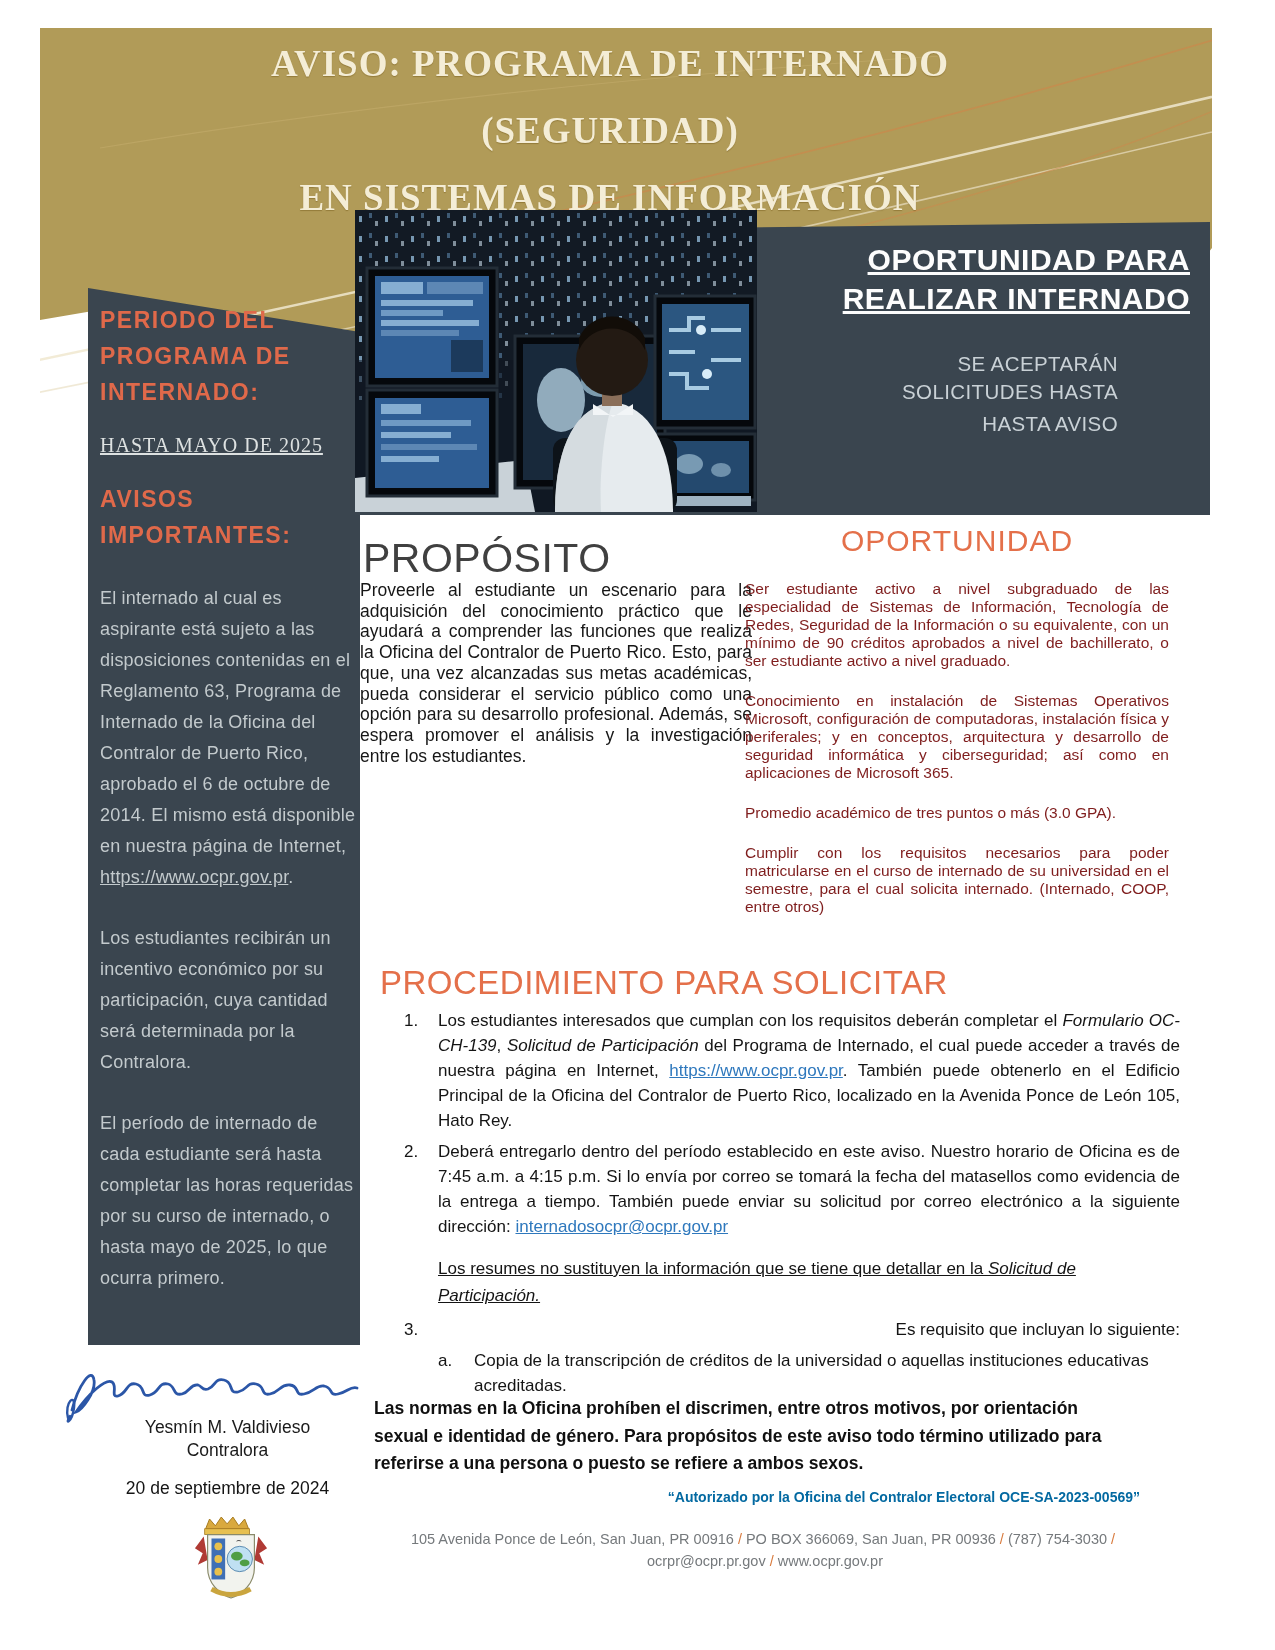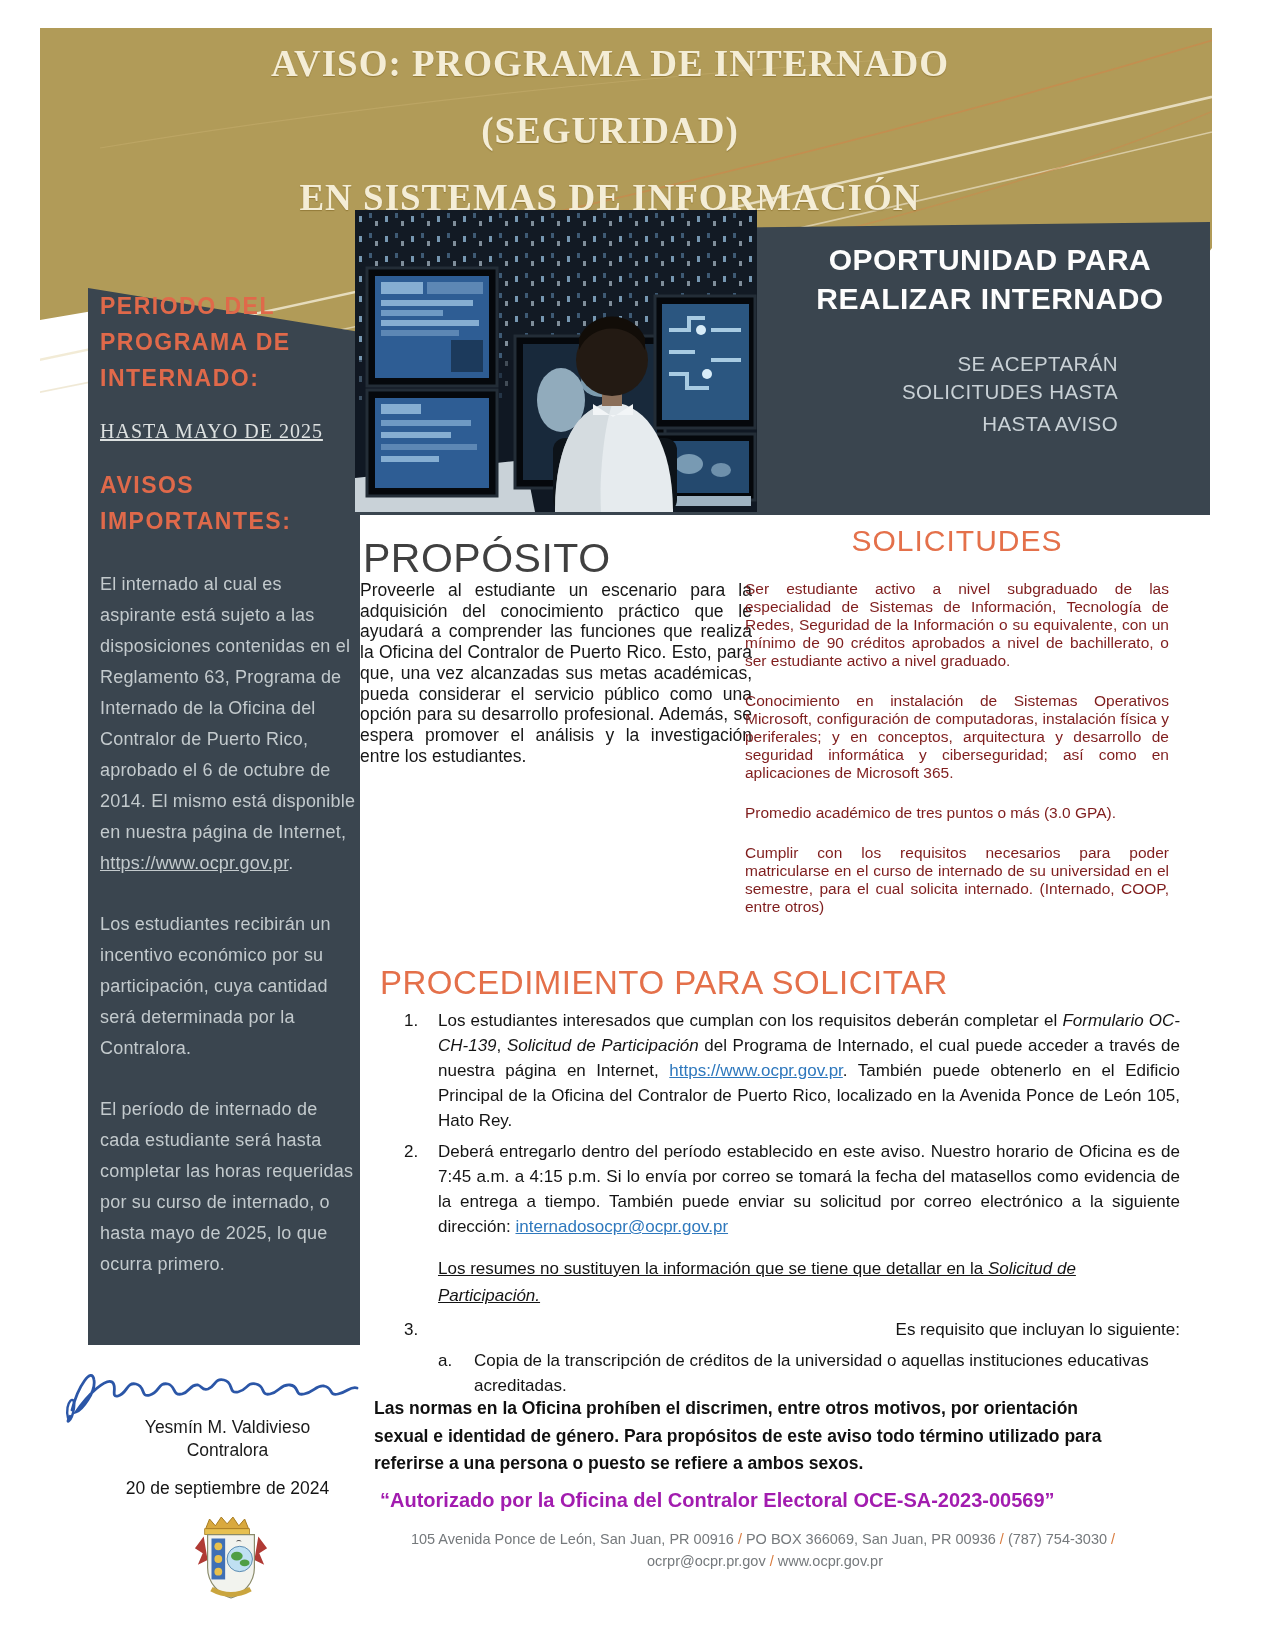--- a/index.html
+++ b/index.html
@@ -11,26 +11,26 @@
   .curves{position:absolute;left:40px;top:28px;width:1172px;height:400px;z-index:1;pointer-events:none;}
   .page-title{position:absolute;left:140px;top:30px;width:940px;text-align:center;z-index:3;
     font-family:"Liberation Serif","DejaVu Serif",serif;font-weight:bold;font-size:37px;line-height:67px;
     color:#f4edd6;letter-spacing:1px;text-shadow:0 1px 1px rgba(110,85,20,.45);}
   .dark-region{position:absolute;left:88px;top:210px;width:1122px;height:1135px;background:#3a454f;
     clip-path:polygon(0 78px,272px 122px,430px 20px,1122px 12px,1122px 305px,272px 305px,272px 1135px,0 1135px);
     z-index:2;}
   .hero-photo{position:absolute;left:355px;top:210px;width:402px;height:302px;z-index:3;}
   
   .right-panel{position:absolute;left:790px;top:240px;width:400px;z-index:4;}
-  .rp-heading{font-size:30px;font-weight:bold;line-height:39px;text-align:center;color:#fdfdfd;letter-spacing:.5px;}
+  .rp-heading{font-size:30px;font-weight:bold;line-height:39px;text-align:right;color:#fdfdfd;letter-spacing:.5px;text-decoration:underline;}
   .rp-sub{margin-top:32px;text-align:right;padding-right:72px;color:#c9d1d6;font-size:20.5px;line-height:28px;letter-spacing:.4px;}
   .rp-sub3{margin-top:4px;text-align:right;padding-right:72px;color:#c9d1d6;font-size:20.5px;line-height:28px;letter-spacing:.4px;}
   
   .sidebar-content{position:absolute;left:100px;top:288px;width:256px;z-index:4;}
-  .sb-h{color:#e0694a;font-size:23px;font-weight:bold;line-height:36px;letter-spacing:1.5px;}
+  .sb-h{color:#e0694a;font-size:23px;font-weight:bold;line-height:36px;letter-spacing:1.5px;margin-top:14px;}
   .sb-deadline{margin-top:24px;font-family:"Liberation Serif","DejaVu Serif",serif;color:#dde1e1;
     font-size:20px;letter-spacing:1px;text-decoration:underline;}
   .sb-h2{margin-top:24px;}
   .sb-p{margin-top:30px;color:#c3cacd;font-size:18px;line-height:31px;letter-spacing:.2px;}
   .sb-p:first-of-type{margin-top:26px;}
   .sb-link{color:#c3cacd;text-decoration:underline;cursor:pointer;}
   
   .proposito-h{position:absolute;left:363px;top:535px;font-size:41px;color:#404040;z-index:4;letter-spacing:.5px;}
   .proposito-body{position:absolute;left:360px;top:580px;width:392px;font-size:17.5px;line-height:20.7px;
     text-align:justify;color:#161616;z-index:4;}
@@ -43,22 +43,22 @@
   .li{display:flex;margin-bottom:6px;line-height:25px;}
   .li-num{width:34px;flex:none;}
   .li-body{flex:1;text-align:justify;}
   .note{margin:16px 0 8px 34px;line-height:27px;text-decoration:underline;color:#141414;}
   .li-sub{display:flex;margin-left:34px;margin-top:2px;line-height:25px;}
   .li-sub-label{width:36px;flex:none;}
   .em{font-style:italic;}
   .blue-link{color:#2e78bd;text-decoration:underline;cursor:pointer;}
   .nondiscrim{position:absolute;left:374px;top:1395px;width:758px;font-size:17.5px;font-weight:bold;
     line-height:27.5px;color:#101010;z-index:4;}
-  .authorized{position:absolute;left:380px;top:1489px;width:760px;text-align:left;font-weight:bold;
-    font-size:20px;color:#a21caf;z-index:4;}
+  .authorized{position:absolute;left:380px;top:1489px;width:760px;text-align:right;font-weight:bold;
+    font-size:14px;color:#0369a1;z-index:4;}
   .address{position:absolute;left:360px;top:1528px;width:810px;text-align:center;font-size:14.5px;
     color:#75797c;line-height:22px;z-index:4;}
   .sep{color:#d97b3e;padding:0 4px;}
   
   .sig-svg{position:absolute;left:62px;top:1352px;width:305px;height:75px;z-index:5;}
   .sig-name{position:absolute;left:95px;top:1416px;width:265px;text-align:center;font-size:17.5px;
     color:#1a1a1a;line-height:23px;z-index:4;}
   .sig-date{position:absolute;left:95px;top:1478px;width:265px;text-align:center;font-size:17.5px;color:#141414;z-index:4;}
   .seal{position:absolute;left:192px;top:1512px;width:78px;height:92px;z-index:4;}
 </style>
@@ -160,21 +160,21 @@
       <span>El internado al cual es aspirante está sujeto a las disposiciones contenidas en el Reglamento 63, Programa de Internado de la Oficina del Contralor de Puerto Rico, aprobado el 6 de octubre de 2014. El mismo está disponible en nuestra página de Internet, </span><span class="sb-link">https://www.ocpr.gov.pr</span><span>.</span>
     </div>
     <div class="sb-p">Los estudiantes recibirán un incentivo económico por su participación, cuya cantidad será determinada por la Contralora.</div>
     <div class="sb-p">El período de internado de cada estudiante será hasta completar las horas requeridas por su curso de internado, o hasta mayo de 2025, lo que ocurra primero.</div>
   </div>
 
   <div class="proposito-h">PROPÓSITO</div>
   <div class="proposito-body">Proveerle al estudiante un escenario para la adquisición del conocimiento práctico que le ayudará a comprender las funciones que realiza la Oficina del Contralor de Puerto Rico. Esto, para que, una vez alcanzadas sus metas académicas, pueda considerar el servicio público como una opción para su desarrollo profesional. Además, se espera promover el análisis y la investigación entre los estudiantes.</div>
 
   <div class="requisitos">
-    <div class="req-h">SOLICITUDES</div>
+    <div class="req-h">OPORTUNIDAD</div>
     <div class="req-p">Ser estudiante activo a nivel subgraduado de las especialidad de Sistemas de Información, Tecnología de Redes, Seguridad de la Información o su equivalente, con un mínimo de 90 créditos aprobados a nivel de bachillerato, o ser estudiante activo a nivel graduado.</div>
     <div class="req-p">Conocimiento en instalación de Sistemas Operativos Microsoft, configuración de computadoras, instalación física y periferales; y en conceptos, arquitectura y desarrollo de seguridad informática y ciberseguridad; así como en aplicaciones de Microsoft 365.</div>
     <div class="req-p">Promedio académico de tres puntos o más (3.0 GPA).</div>
     <div class="req-p">Cumplir con los requisitos necesarios para poder matricularse en el curso de internado de su universidad en el semestre, para el cual solicita internado. (Internado, COOP, entre otros)</div>
   </div>
 
   <div class="proc-h">PROCEDIMIENTO PARA SOLICITAR</div>
 
   <div class="list">
     <div class="li">

